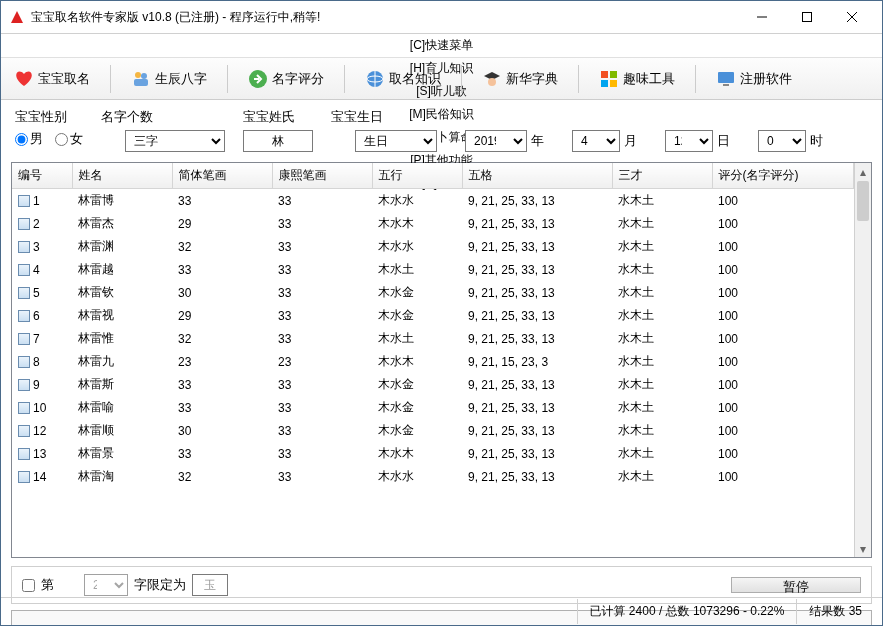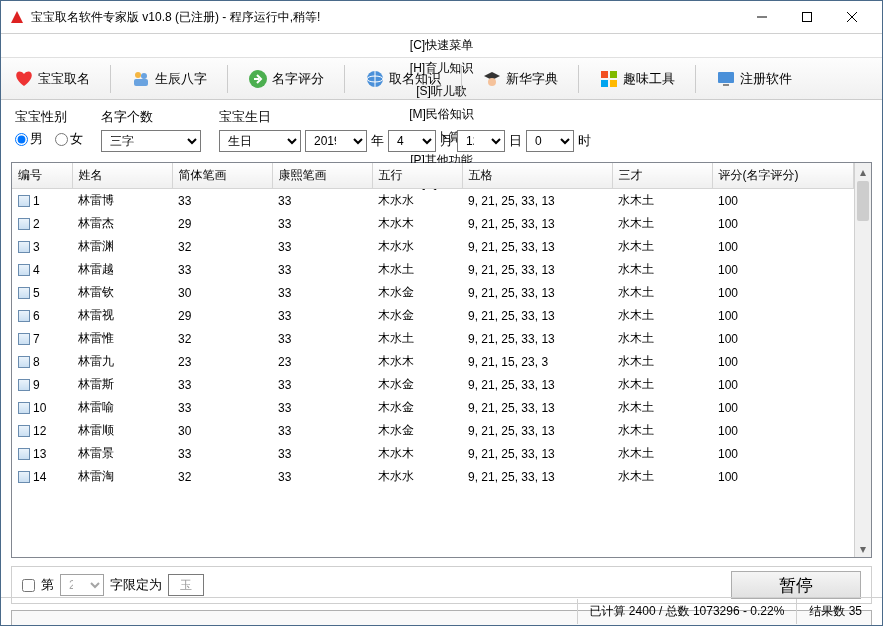--- a/index.html
+++ b/index.html
@@ -82,21 +82,21 @@
 .radio { display:flex; align-items:center; gap:2px; font-size:13px; }
 .radio input { margin:0; }
 select, input[type=text] {
   font-family: inherit;
   font-size: 12px;
   border: 1px solid #7a7a7a;
   background: #fff;
   height: 22px;
   padding: 0 4px;
 }
-select { padding-right:14px; }
+select { padding-right:14px;margin-left:24px; }
 
 .table-wrap {
   margin: 6px 10px 2px;
   border: 1px solid #828790;
   height: 396px;
   overflow: hidden;
   display: flex;
 }
 .table-scroll { flex:1; overflow-y:auto; overflow-x:hidden; }
 .tbl { width:100%; border-collapse:collapse; table-layout:fixed; }
@@ -136,26 +136,26 @@
   height:38px;
   display:flex;
   align-items:center;
   padding: 0 10px;
   gap:6px;
   font-size:13px;
 }
 .bottom-row .spacer { flex:1; }
 .pause-btn {
   width: 130px;
-  height: 28px;
+  height: 16px;
   border:1px solid #adadad;
   background:linear-gradient(#f5f5f5,#e1e1e1);
   cursor:pointer;
   font-family:inherit;
-  font-size:17px;
+  font-size:13px;
   margin-left:48px;
 }
 
 .progress-area {
   margin: 6px 10px 0;
   height:18px;
   border:1px solid #b0b0b0;
   background:#f9f9f9;
 }
 .statusbar {
@@ -299,20 +299,26 @@
       <label class="radio" style="margin-left:8px">
           <input type="radio" name="g" style="">
           <span>女</span>
         </label>
     </div>
   </div>
   <div class="form-group">
     <span class="label">名字个数</span>
     <div class="controls">
       <select style="width:100px"><option>三字</option></select>
+    </div>
+  </div>
+  <div class="form-group">
+    <span class="label">宝宝姓氏</span>
+    <div class="controls">
+      <input type="text" style="width: 70px; text-align: center;" value="林">
     </div>
   </div>
   <div class="form-group">
     <span class="label">宝宝生日</span>
     <div class="controls">
       <select style="width:82px"><option>生日</option></select>
       <select style="width:62px"><option>2019</option></select>
       <span>年</span>
       <select style="width:48px"><option>4</option></select>
       <span>月</span>

